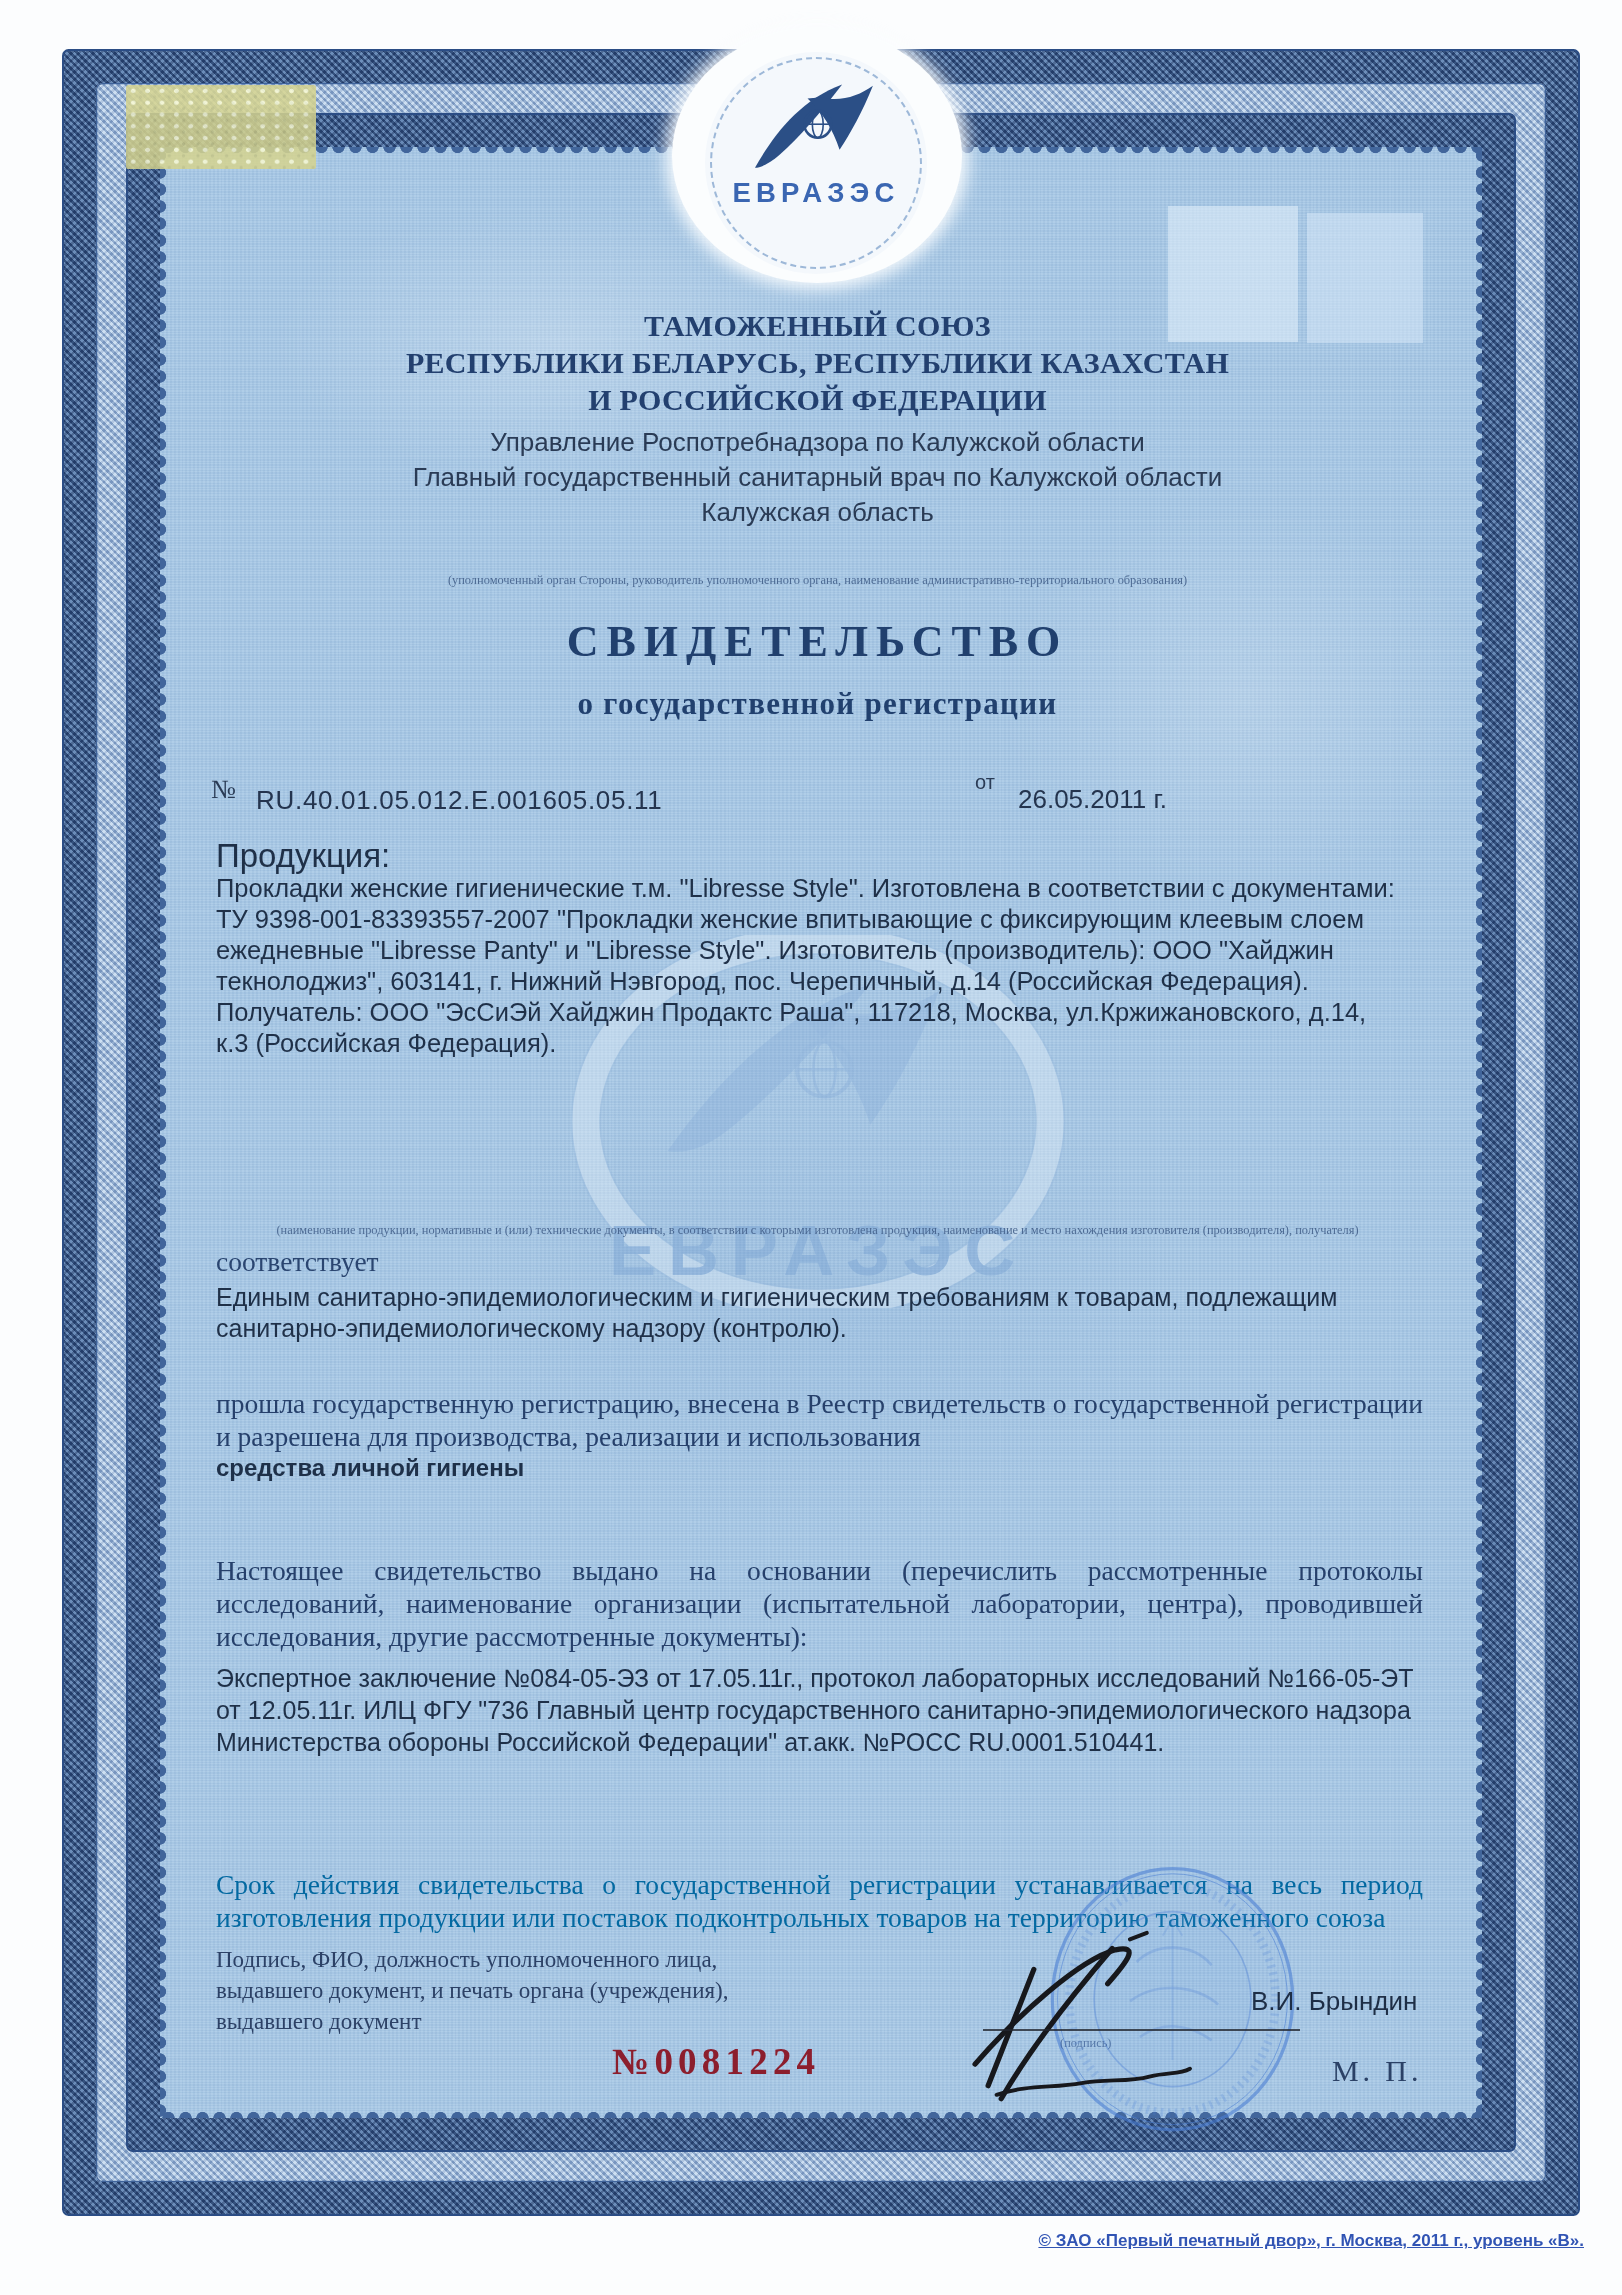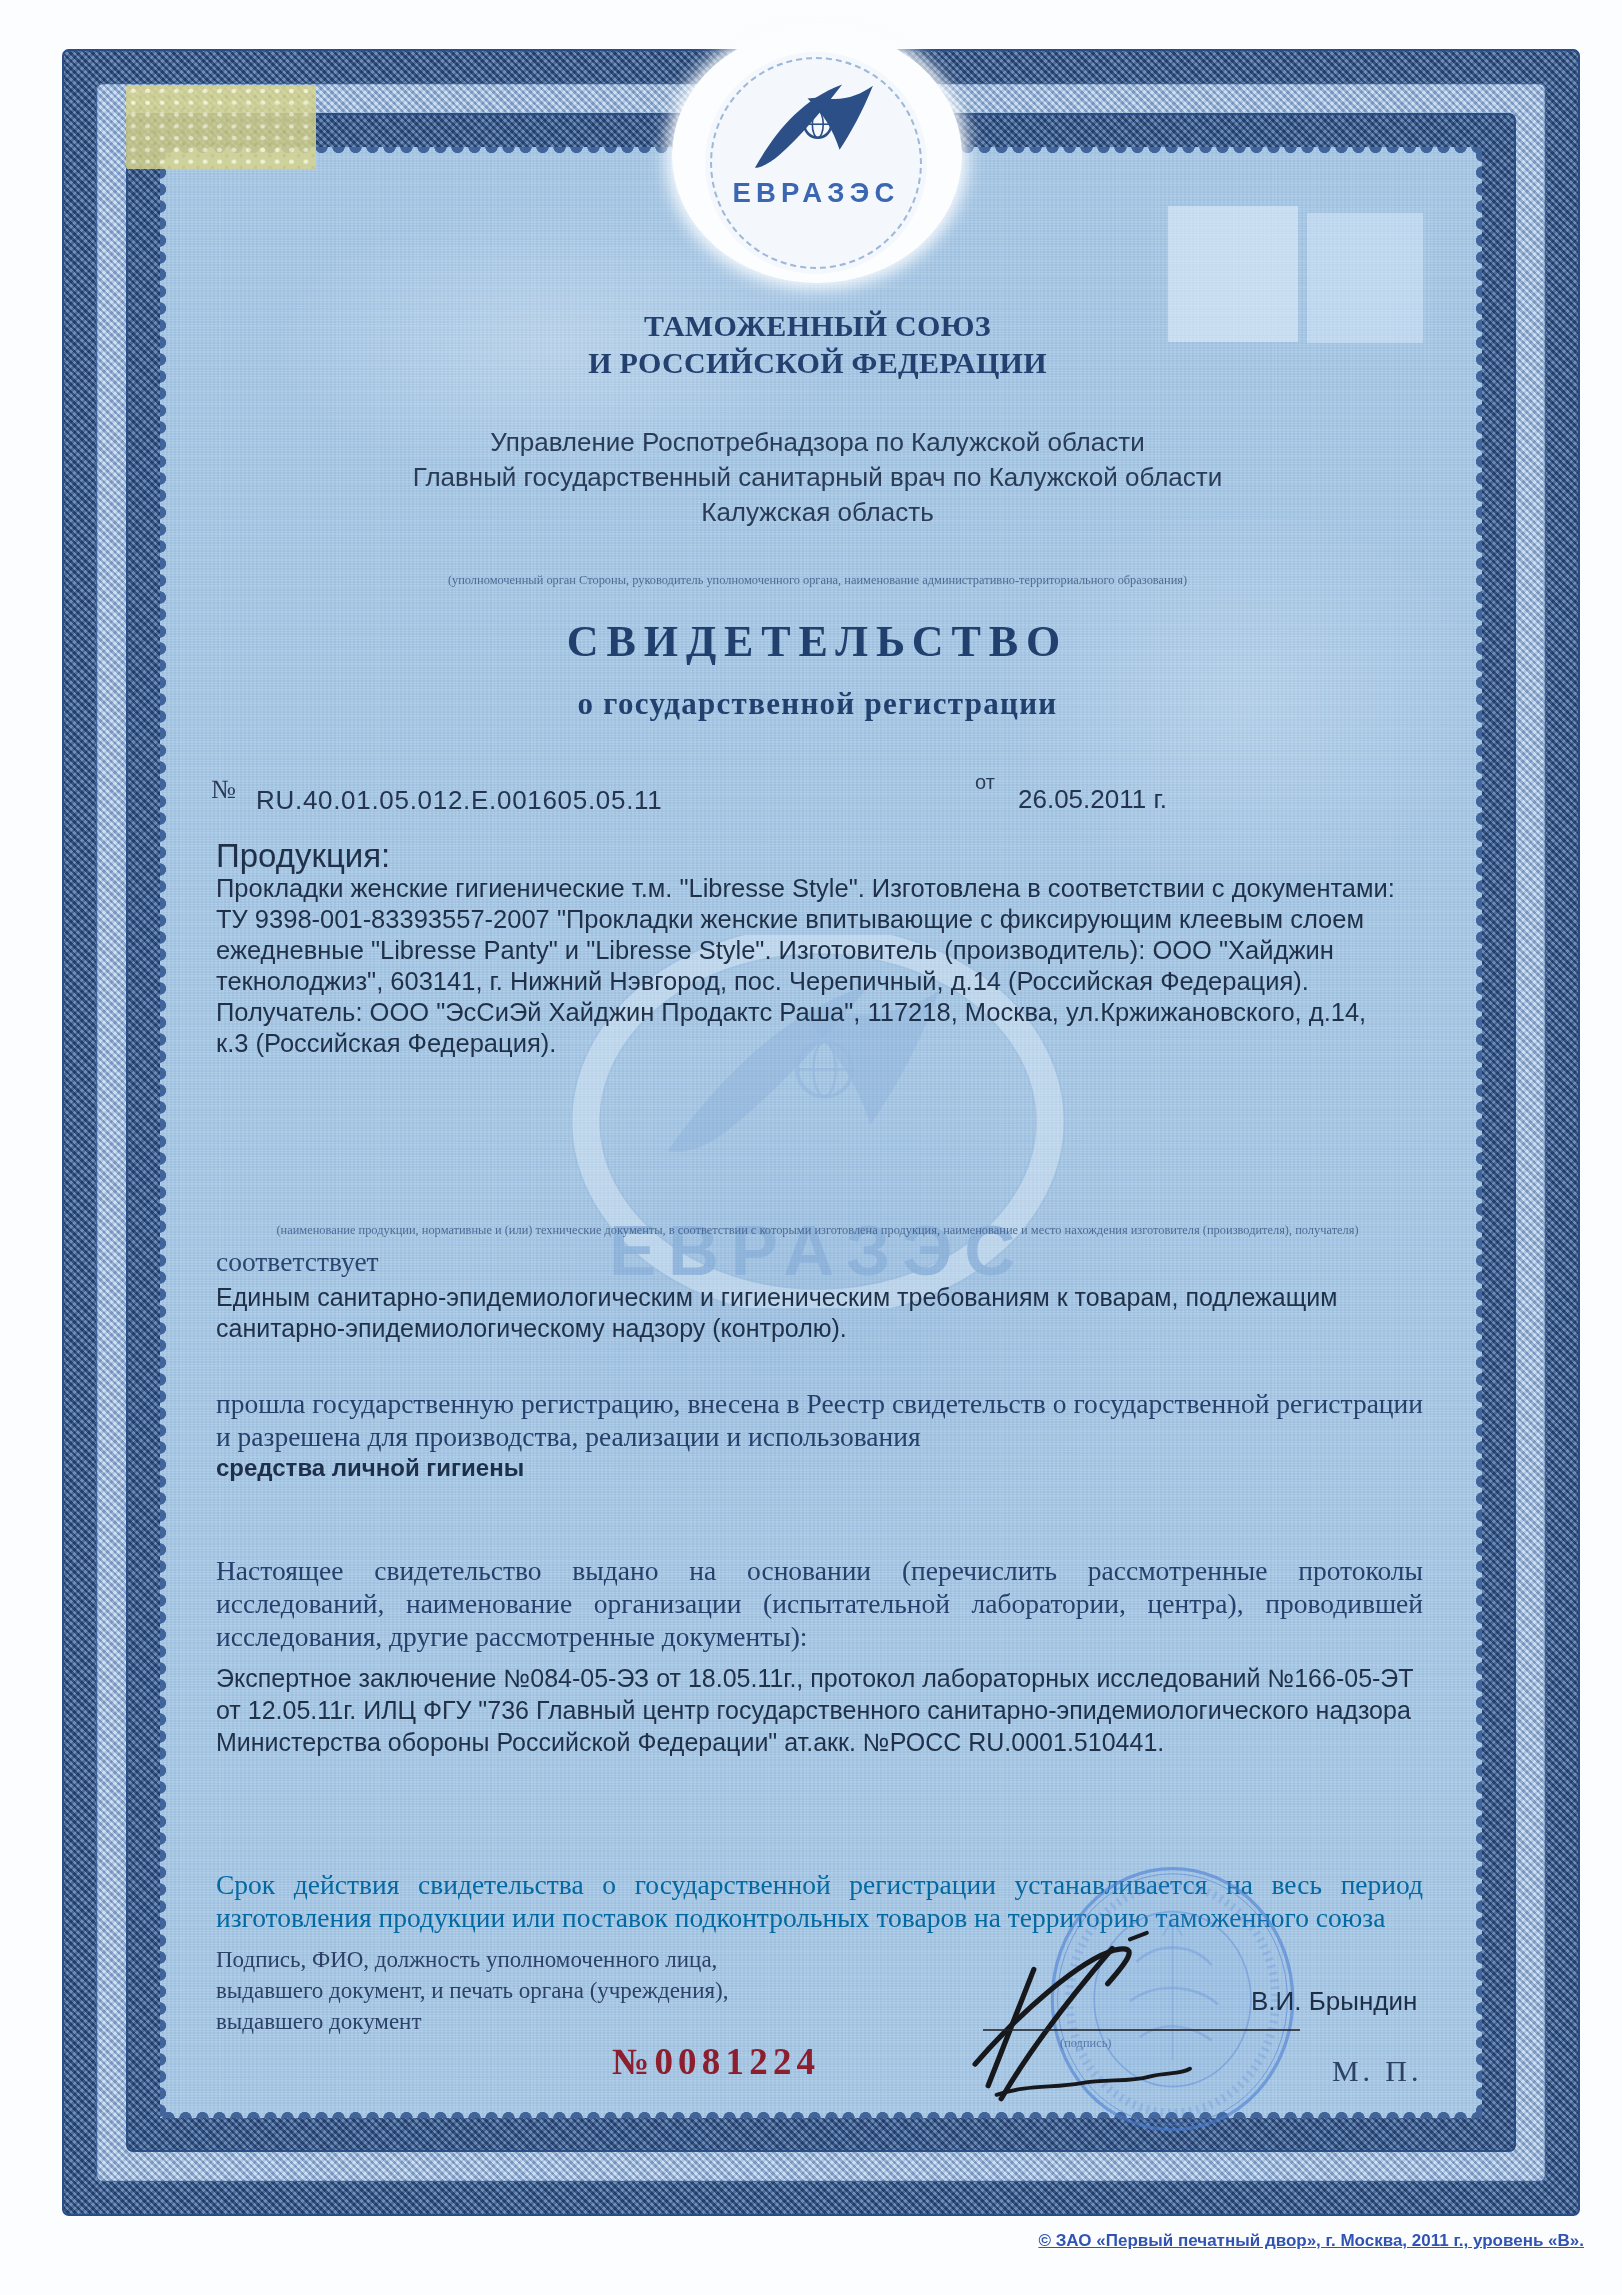--- a/index.html
+++ b/index.html
@@ -142,20 +142,21 @@
       <path d="M96,38 C118,58 136,86 146,118 C162,94 182,58 198,18 C176,34 146,44 118,36 Z" fill="#2b4f86"></path>
       <circle cx="112" cy="78" r="21" fill="none" stroke="#2b4f86" stroke-width="4"></circle>
       <ellipse cx="112" cy="78" rx="8.5" ry="21" fill="none" stroke="#2b4f86" stroke-width="2.5"></ellipse>
       <line x1="91" y1="78" x2="133" y2="78" stroke="#2b4f86" stroke-width="2.5"></line>
     </svg>
     <div class="badge-label">ЕВРАЗЭС</div>
   </div>
 
   <div class="center-block hdr">
     <div>ТАМОЖЕННЫЙ СОЮЗ</div>
+    <div>РЕСПУБЛИКИ БЕЛАРУСЬ, РЕСПУБЛИКИ КАЗАХСТАН</div>
     <div>И РОССИЙСКОЙ ФЕДЕРАЦИИ</div>
   </div>
   <div class="center-block auth">
     <div>Управление Роспотребнадзора по Калужской области</div>
     <div>Главный государственный санитарный врач по Калужской области</div>
     <div>Калужская область</div>
   </div>
   <div class="center-block fnote fnote1">(уполномоченный орган Стороны, руководитель уполномоченного органа, наименование административно-территориального образования)</div>
 
   <div class="center-block title-main">СВИДЕТЕЛЬСТВО</div>
@@ -170,21 +171,21 @@
   <div class="abs prod-text">Прокладки женские гигиенические т.м. "Libresse Style". Изготовлена в соответствии с документами: ТУ 9398-001-83393557-2007 "Прокладки женские впитывающие с фиксирующим клеевым слоем ежедневные "Libresse Panty" и "Libresse Style". Изготовитель (производитель): ООО "Хайджин текнолоджиз", 603141, г. Нижний Нэвгород, пос. Черепичный, д.14 (Российская Федерация). Получатель: ООО "ЭсСиЭй Хайджин Продактс Раша", 117218, Москва, ул.Кржижановского, д.14, к.3 (Российская Федерация).</div>
   <div class="center-block fnote fnote2">(наименование продукции, нормативные и (или) технические документы, в соответствии с которыми изготовлена продукция, наименование и место нахождения изготовителя (производителя), получателя)</div>
 
   <div class="abs sootv">соответствует</div>
   <div class="abs edinym">Единым санитарно-эпидемиологическим и гигиеническим требованиям к товарам, подлежащим санитарно-эпидемиологическому надзору (контролю).</div>
 
   <div class="abs proshla">прошла государственную регистрацию, внесена в Реестр свидетельств о государственной регистрации и разрешена для производства, реализации и использования</div>
   <div class="abs category">средства личной гигиены</div>
 
   <div class="abs nastoyash">Настоящее свидетельство выдано на основании (перечислить рассмотренные протоколы исследований, наименование организации (испытательной лаборатории, центра), проводившей исследования, другие рассмотренные документы):</div>
-  <div class="abs expert">Экспертное заключение №084-05-ЭЗ от 18.05.11г., протокол лабораторных исследований №166-05-ЭТ от 12.05.11г. ИЛЦ ФГУ "736 Главный центр государственного санитарно-эпидемиологического надзора Министерства обороны Российской Федерации" ат.акк. №РОСС RU.0001.510441.</div>
+  <div class="abs expert">Экспертное заключение №084-05-ЭЗ от 17.05.11г., протокол лабораторных исследований №166-05-ЭТ от 12.05.11г. ИЛЦ ФГУ "736 Главный центр государственного санитарно-эпидемиологического надзора Министерства обороны Российской Федерации" ат.акк. №РОСС RU.0001.510441.</div>
 
   <div class="abs srok">Срок действия свидетельства о государственной регистрации устанавливается на весь период изготовления продукции или поставок подконтрольных товаров на территорию таможенного союза</div>
 
   <div class="abs sig-label">Подпись, ФИО, должность уполномоченного лица, выдавшего документ, и печать органа (учреждения), выдавшего документ</div>
   <div class="abs form-number">№0081224</div>
 
   <svg class="abs stamp" width="255" height="271" viewBox="0 0 390 415">
     <ellipse cx="195" cy="207" rx="184" ry="200" fill="rgba(100,150,220,.10)" stroke="#4b7fd4" stroke-width="5"></ellipse>
     <ellipse cx="195" cy="207" rx="176" ry="192" fill="none" stroke="#4b7fd4" stroke-width="1.5"></ellipse>
     <ellipse cx="195" cy="207" rx="158" ry="174" fill="none" stroke="#4b7fd4" stroke-width="13" stroke-dasharray="4 7" opacity=".4"></ellipse>

